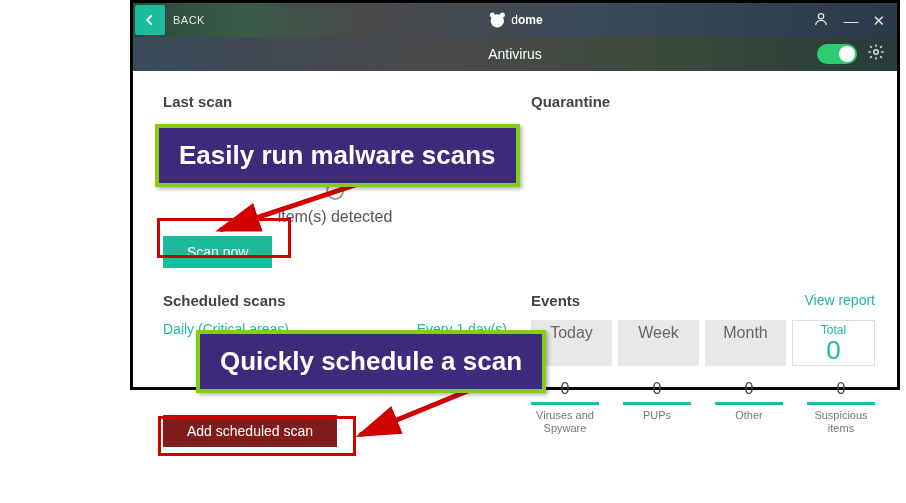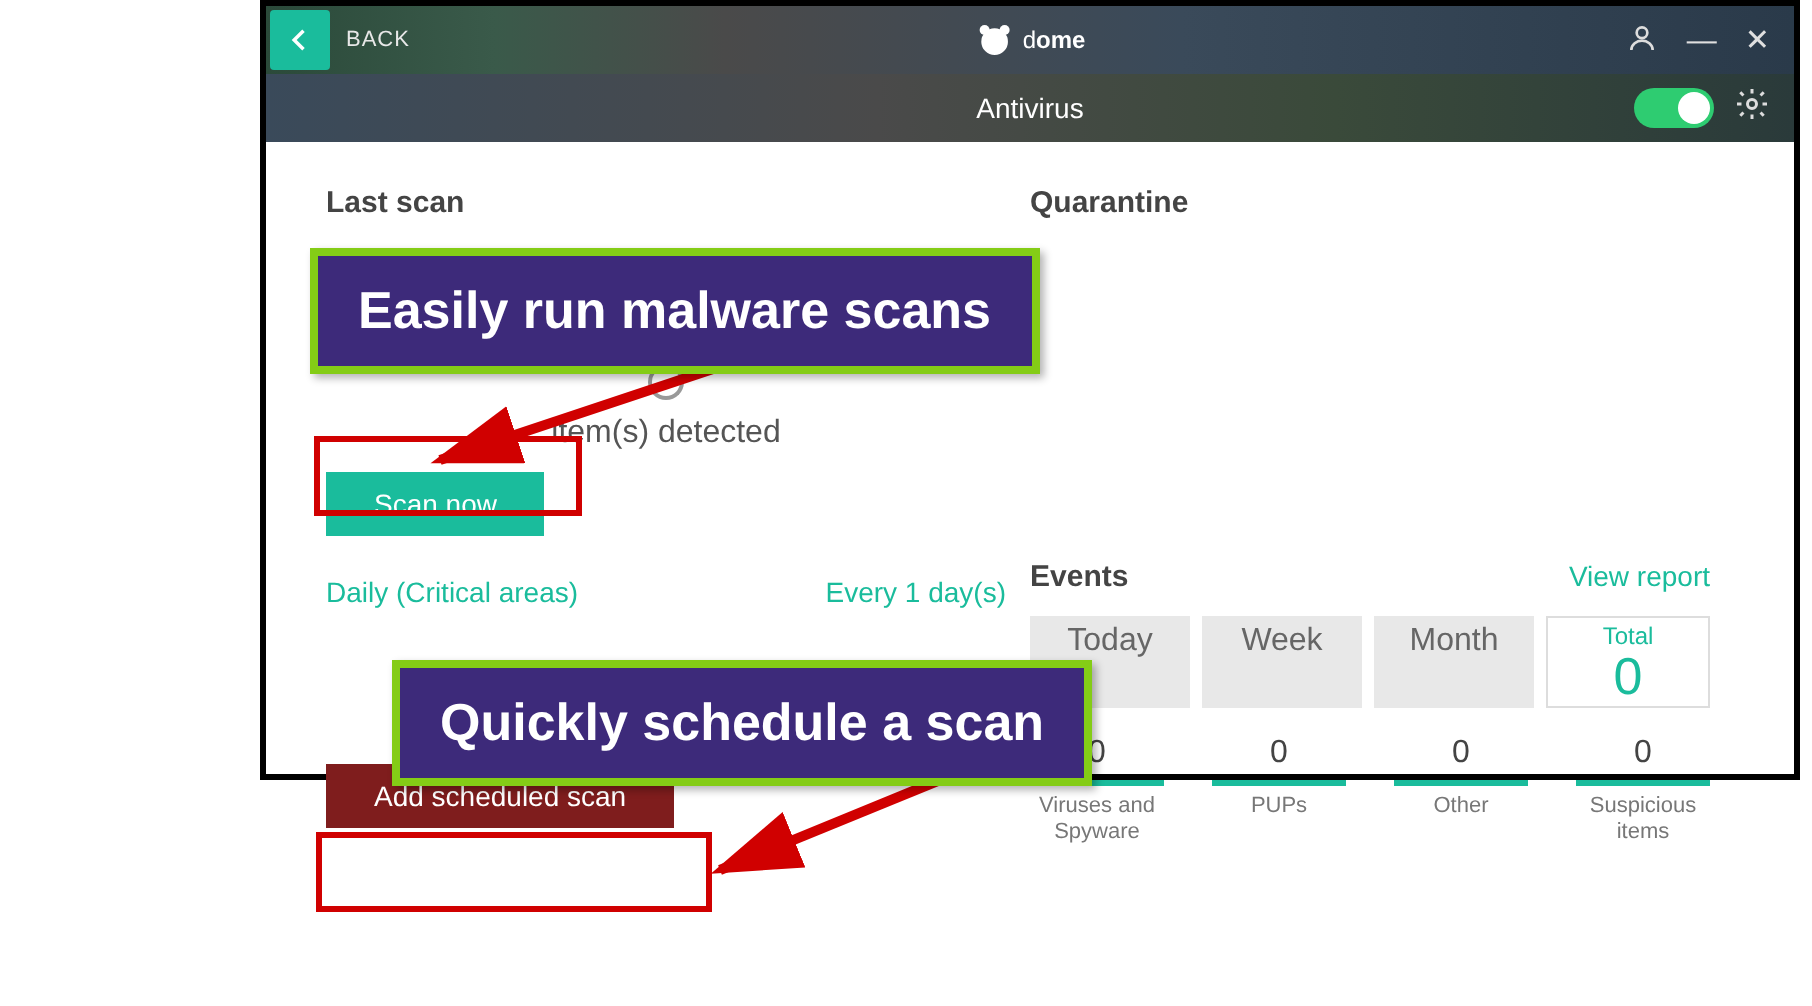--- a/index.html
+++ b/index.html
@@ -12,21 +12,21 @@
   .brand-logo { width: 20px; height: 20px; }
   .brand-txt { font-size: 12px; font-weight: 300; color: #fff; }
   .brand-txt b { font-weight: 600; }
   .win-ctrl { margin-left: auto; display: flex; align-items: center; gap: 14px; padding-right: 12px; color: #e0e0e0; }
   .win-ctrl span { font-size: 15px; line-height: 1; cursor: default; }
   .subbar { height: 34px; background: linear-gradient(90deg, #3a4a5a 0%, #4a4a4a 40%, #3a4a3a 70%, #2a3a3a 100%); display: flex; align-items: center; color: #fff; position: relative; }
   .subbar .title { position: absolute; left: 50%; transform: translateX(-50%); font-size: 14px; }
   .subbar .right { margin-left: auto; display: flex; align-items: center; gap: 10px; padding-right: 12px; }
   .toggle { width: 40px; height: 20px; background: #2ecc71; border-radius: 10px; position: relative; }
   .toggle .knob { position: absolute; right: 2px; top: 2px; width: 16px; height: 16px; background: #fff; border-radius: 50%; }
-  .content { padding: 22px 42px 10px 30px; display: flex; gap: 12px; flex-wrap: wrap; color: #555; }
+  .content { padding: 22px 22px 10px 30px; display: flex; gap: 24px; flex-wrap: wrap; color: #555; }
   .col { flex: 1 1 45%; min-width: 300px; }
   .sec-title { font-weight: 600; font-size: 15px; color: #444; margin-bottom: 12px; }
   .btn { display: inline-block; padding: 8px 24px; background: #1abc9c; color: #fff; font-size: 14px; border: none; text-align: center; }
   .btn.gray { background: #d0d0d0; color: #aaa; }
   .btn.outline { background: #7f1d1d; }
   .sched-link { color: #1abc9c; font-size: 14px; }
   .sched-row { display: flex; justify-content: space-between; align-items: center; margin-top: 8px; }
   .tabrow { display: flex; gap: 6px; margin-top: 10px; }
   .tab { flex: 1; background: #e8e8e8; text-align: center; font-size: 16px; padding: 4px 2px; color: #666; }
   .tab.total { background: #fff; border: 1px solid #ddd; font-size: 12px; color: #1abc9c; padding: 2px; }
@@ -93,20 +93,21 @@
       </div>
       <button class="btn">Scan now</button>
     </div>
 
     <div class="col">
       <div class="sec-title">Quarantine</div>
       <div style="height:90px"></div>
     </div>
 
     <div class="col">
+      <div class="sec-title">Scheduled scans</div>
       <div class="sched-row">
         <span class="sched-link">Daily (Critical areas)</span>
         <span class="sched-link">Every 1 day(s)</span>
       </div>
       <div style="height:78px"></div>
       <button class="btn outline">Add scheduled scan</button>
     </div>
 
     <div class="col">
       <div class="sec-title" style="display:inline">Events</div>

